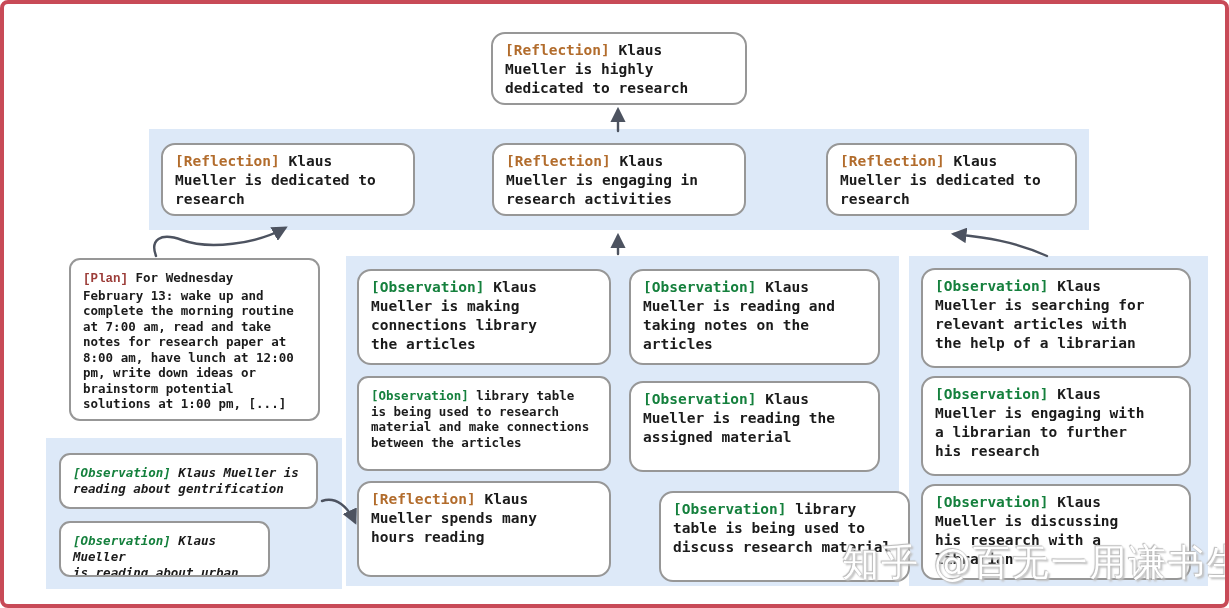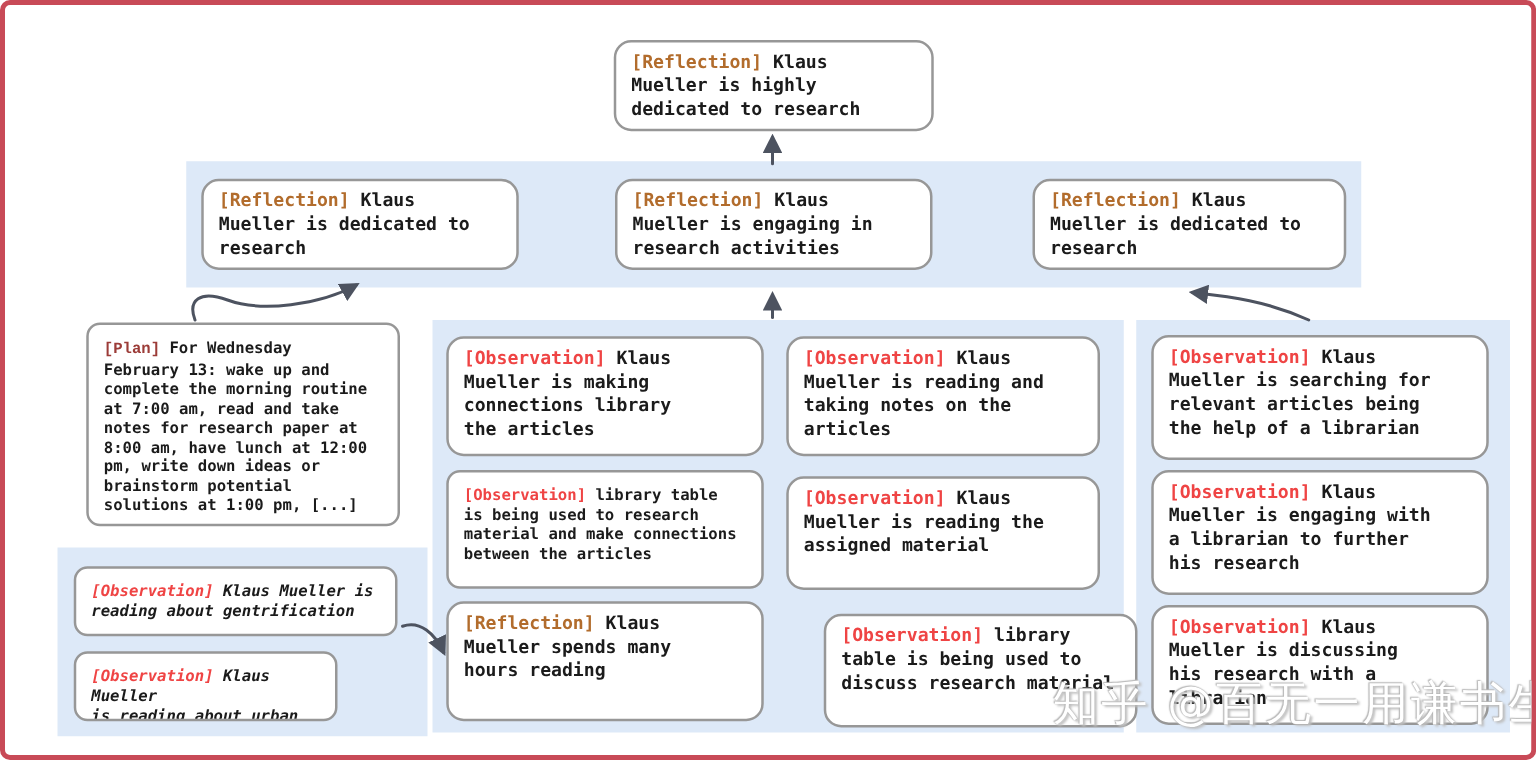--- a/index.html
+++ b/index.html
@@ -37,21 +37,21 @@
     padding:10px 12px;
     border-radius:11px;
   }
   .node.small.obs2line{
     line-height:16px;
     padding:10px 12px;
     font-style:italic;
   }
   .tag{font-weight:bold;}
   .tag.reflection{color:#b26c2c;}
-  .tag.observation{color:#ef4444;}
+  .tag.observation{color:#15803d;}
   .tag.plan{color:#9c3c38;font-family:Liberation Mono, monospace;}
   .arrows{
     position:absolute;left:0;top:0;width:1229px;height:608px;
     pointer-events:none;
   }
   .watermark{
     position:absolute;
     left:838px;top:534px;
     width:380px;
     font-family:"DejaVu Sans", sans-serif;
@@ -133,21 +133,21 @@
 articles</span></div>
   <div class="node" style="left:625px;top:377px;width:251px;height:91px;"><span class="tag observation">[Observation]</span><span class="body"> Klaus
 Mueller is reading the
 assigned material</span></div>
   <div class="node" style="left:655px;top:487px;width:251px;height:91px;"><span class="tag observation">[Observation]</span><span class="body"> library
 table is being used to
 discuss research material</span></div>
 
   <div class="node" style="left:917px;top:264px;width:270px;height:100px;"><span class="tag observation">[Observation]</span><span class="body"> Klaus
 Mueller is searching for
-relevant articles being
+relevant articles with
 the help of a librarian</span></div>
   <div class="node" style="left:917px;top:372px;width:270px;height:100px;"><span class="tag observation">[Observation]</span><span class="body"> Klaus
 Mueller is engaging with
 a librarian to further
 his research</span></div>
   <div class="node" style="left:917px;top:480px;width:270px;height:96px;"><span class="tag observation">[Observation]</span><span class="body"> Klaus
 Mueller is discussing
 his research with a
 librarian</span></div>
 

